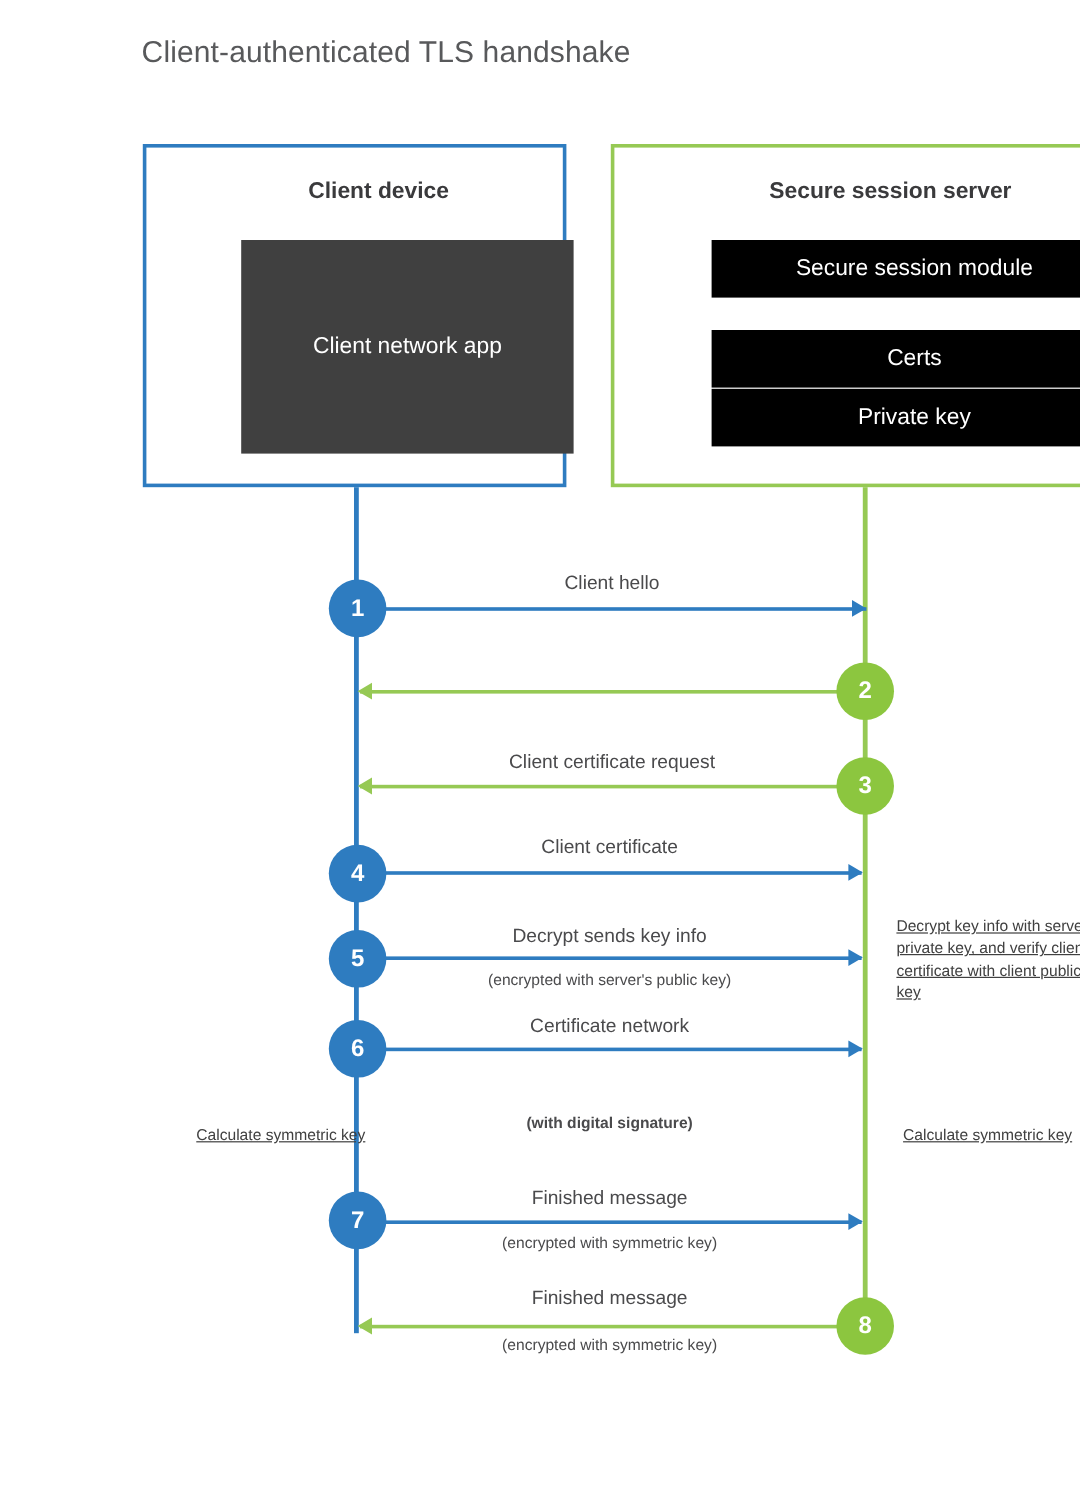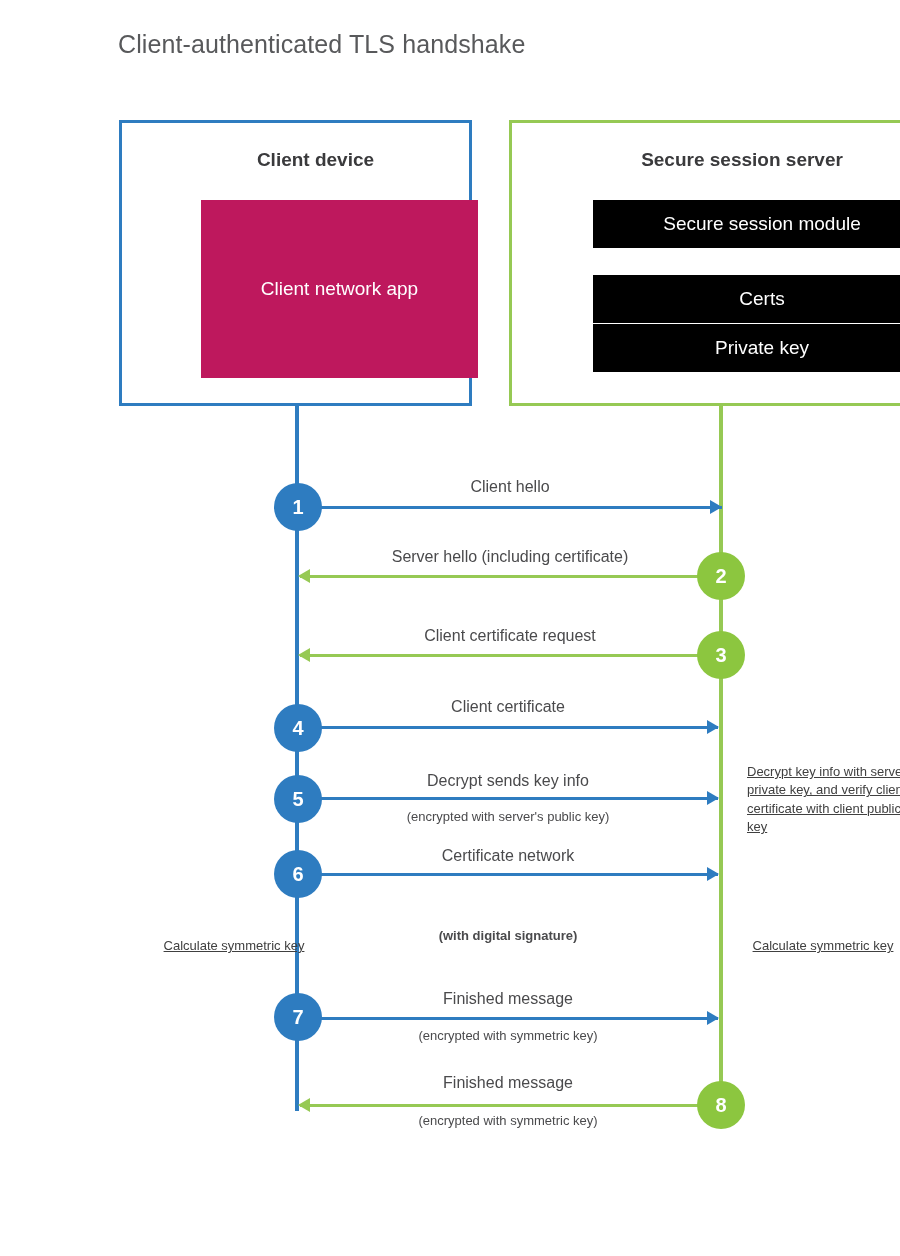--- a/index.html
+++ b/index.html
@@ -50,21 +50,21 @@
     font-size: 19px;
     font-weight: bold;
     color: #3a3a3c;
   }
 
   
   #client-app-block {
     position: absolute;
     left: 39px; top: 77px;
     width: 277px; height: 178px;
-    background: #be185d;
+    background: #404040;
     display: flex;
     align-items: center;
     justify-content: center;
     text-align: center;
     color: #ffffff;
     font-size: 19px;
     line-height: 1.35;
     padding: 0 12px;
   }
 
@@ -179,21 +179,20 @@
   </div>
 
   <div class="lifeline" id="client-lifeline"></div>
   <div class="lifeline" id="server-lifeline"></div>
 
   <div class="msg-label" style="left:218px; top:478px; width:424px;">Client hello</div>
   <div class="msg-line blue" style="left:218px; top:506px; width:424px;"></div>
   <div class="arrow-head right-blue" style="left:630px; top:500px;"></div>
   <div class="step-circle blue" style="left:194px; top:483px;">1</div>
 
-  <div class="msg-label" style="left:218px; top:548px; width:424px;">Server hello (including certificate)</div>
   <div class="msg-line green" style="left:220px; top:575px; width:422px;"></div>
   <div class="arrow-head left-green" style="left:218px; top:569px;"></div>
   <div class="step-circle green" style="left:617px; top:552px;">2</div>
 
   <div class="msg-label" style="left:218px; top:627px; width:424px;">Client certificate request</div>
   <div class="msg-line green" style="left:220px; top:654px; width:422px;"></div>
   <div class="arrow-head left-green" style="left:218px; top:648px;"></div>
   <div class="step-circle green" style="left:617px; top:631px;">3</div>
 
   <div class="msg-label" style="left:218px; top:698px; width:420px;">Client certificate</div>

